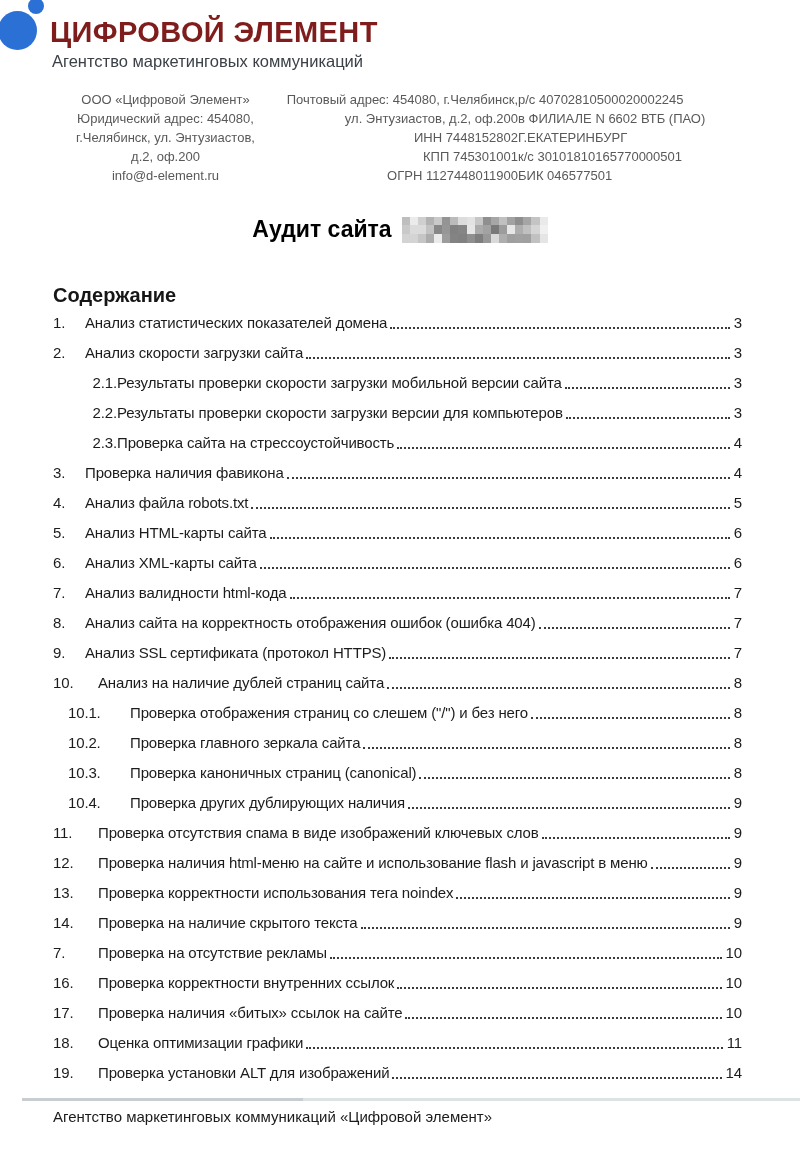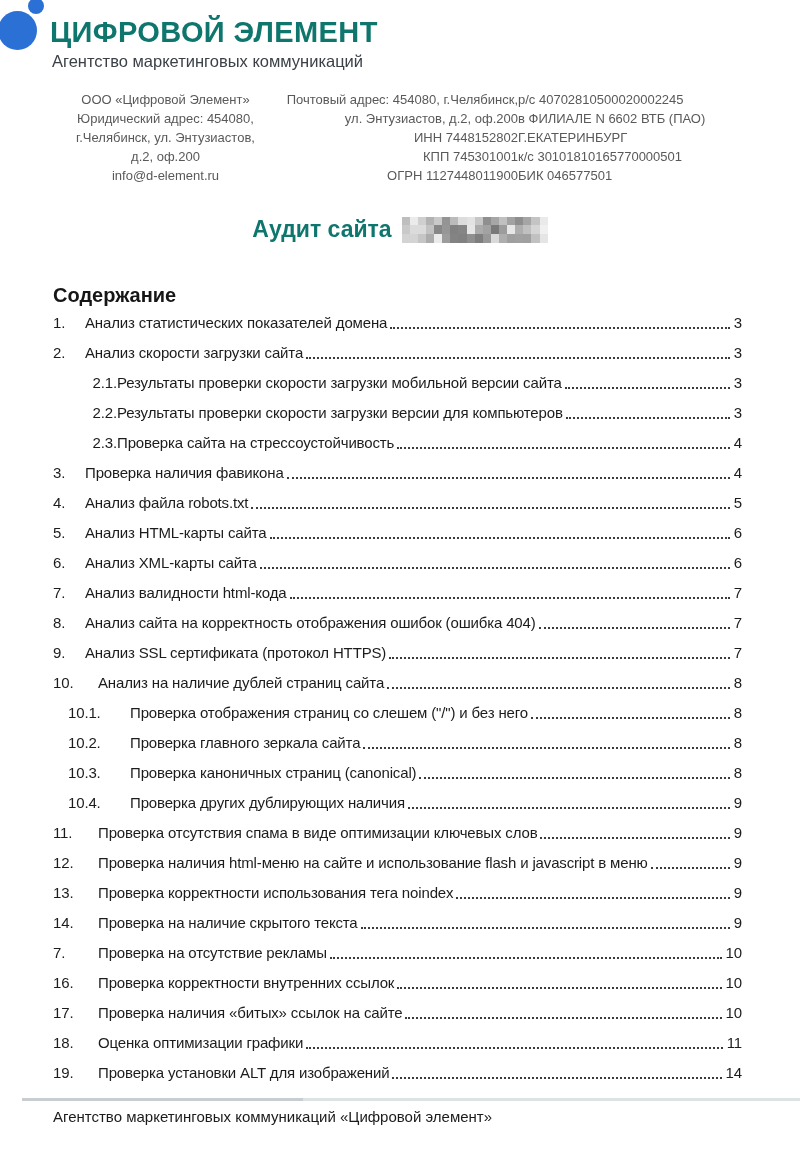--- a/index.html
+++ b/index.html
@@ -18,21 +18,21 @@
     position:absolute; left:-2px; top:11px;
     width:39px; height:39px; border-radius:50%;
   }
   .logo-small {
     position:absolute; left:28px; top:-2px;
     width:16px; height:16px; border-radius:50%;
   }
   .brand-name {
     position:absolute; left:50px; top:16px;
     font-size:29px; font-weight:800; letter-spacing:0.4px;
-    color:#0f766e; white-space:nowrap;
+    color:#7f1d1d; white-space:nowrap;
   }
   .brand-tagline {
     position:absolute; left:52px; top:52px;
     font-size:16.5px; color:#3c4147; white-space:nowrap;
   }
 
   
   .contact-col {
     position:absolute; top:90px;
     font-size:13px; line-height:19px; color:#595959;
@@ -40,21 +40,21 @@
   .contact-col-1 { left:53px;  width:225px;text-align:center; }
   .contact-col-2 { left:283px; width:235px;text-align:right; }
   .contact-col-3 { left:518px; width:240px; }
 
   
   .doc-title {
     position:absolute; left:0; top:216px; width:100%;
     display:flex; justify-content:center; align-items:center;
   }
   .doc-title-text {
-    font-size:23px; font-weight:700; color:#0f766e; white-space:nowrap;
+    font-size:23px; font-weight:700; color:#000000; white-space:nowrap;
   }
   .redacted {
     margin-left:10px;
     width:146px; height:26px;
     display:grid;
     grid-template-columns:repeat(18,1fr);
     grid-auto-rows:1fr;
     overflow:hidden;
   }
   .redacted span { display:block; width:100%; height:100%; }
@@ -289,21 +289,21 @@
         <span class="page-num">8</span>
       </div>
       <div class="toc-row sub sub-d">
         <span class="num">10.4.</span>
         <span class="label">Проверка других дублирующих наличия</span>
         <span class="dots"></span>
         <span class="page-num">9</span>
       </div>
       <div class="toc-row l1-d">
         <span class="num">11.</span>
-        <span class="label">Проверка отсутствия спама в виде оптимизации ключевых слов</span>
+        <span class="label">Проверка отсутствия спама в виде изображений ключевых слов</span>
         <span class="dots"></span>
         <span class="page-num">9</span>
       </div>
       <div class="toc-row l1-d">
         <span class="num">12.</span>
         <span class="label">Проверка наличия html-меню на сайте и использование flash и javascript в меню</span>
         <span class="dots"></span>
         <span class="page-num">9</span>
       </div>
       <div class="toc-row l1-d">

